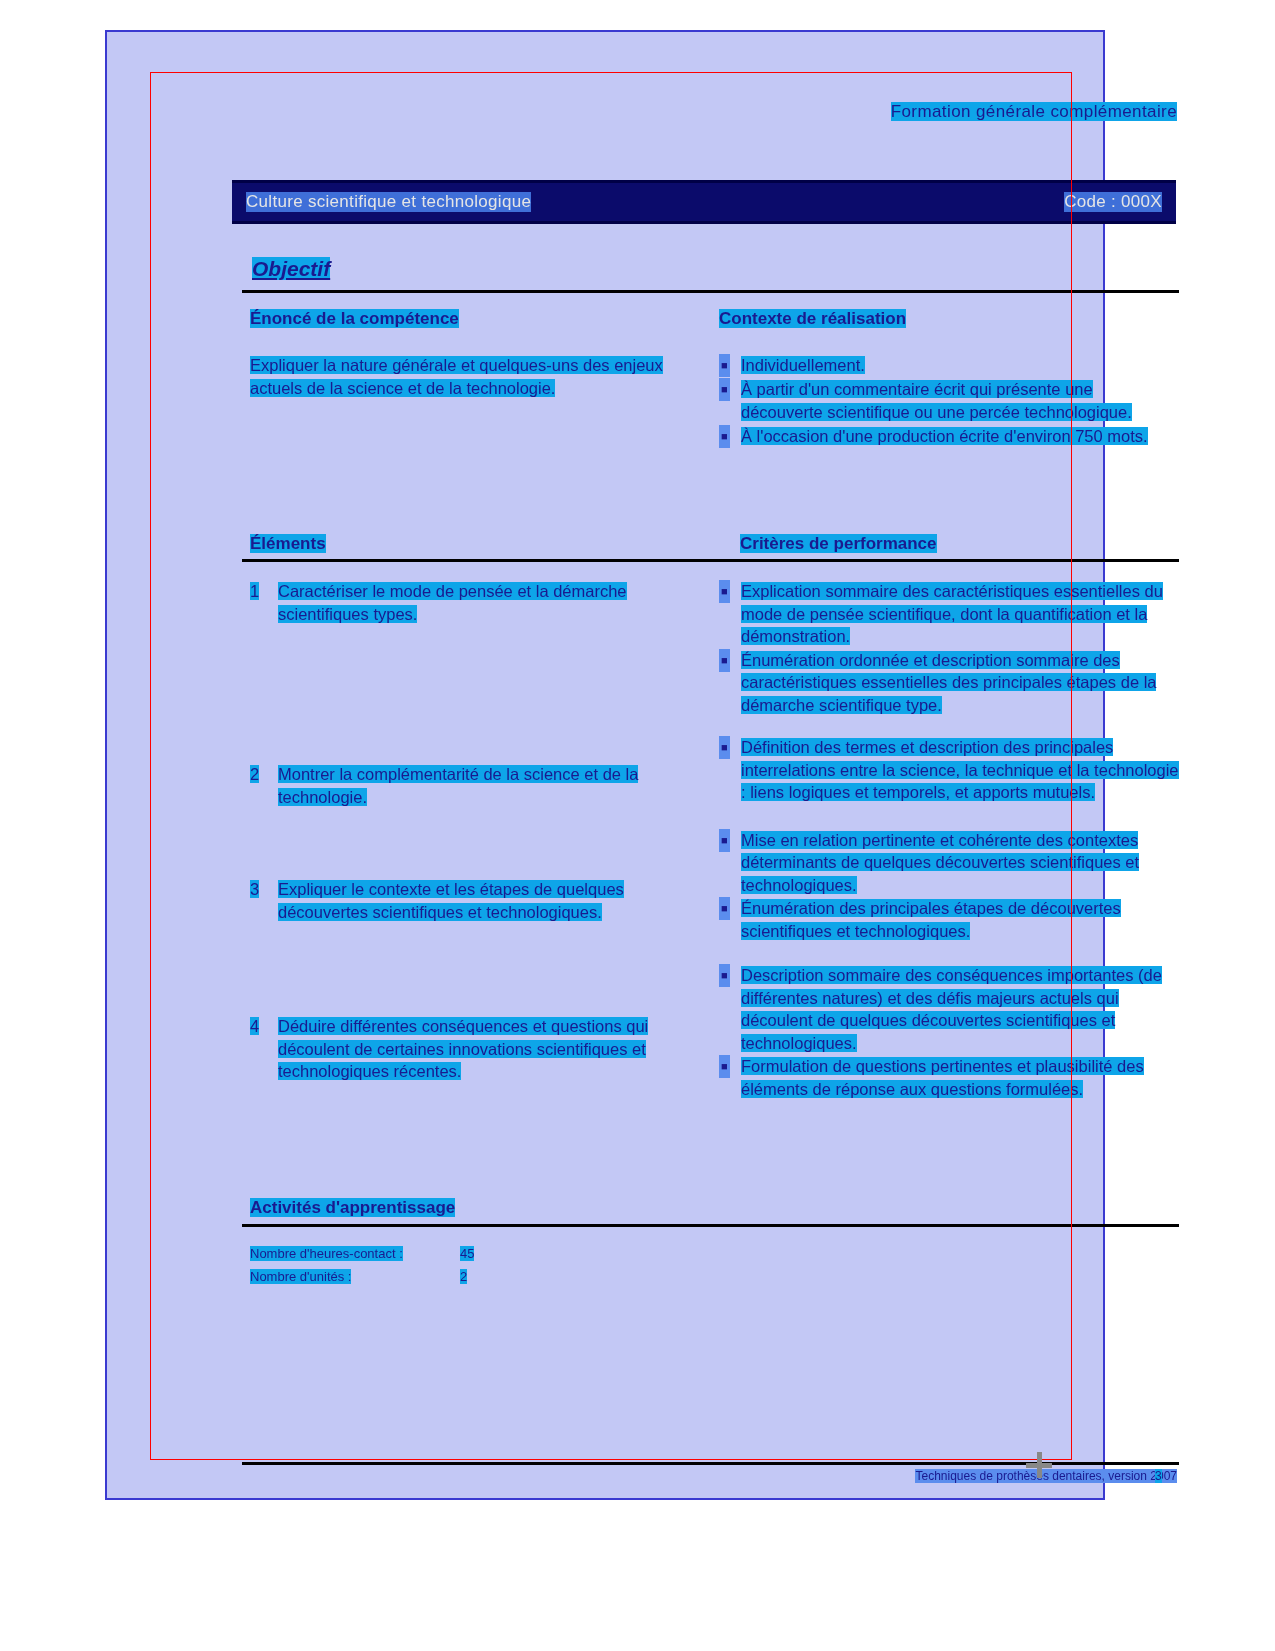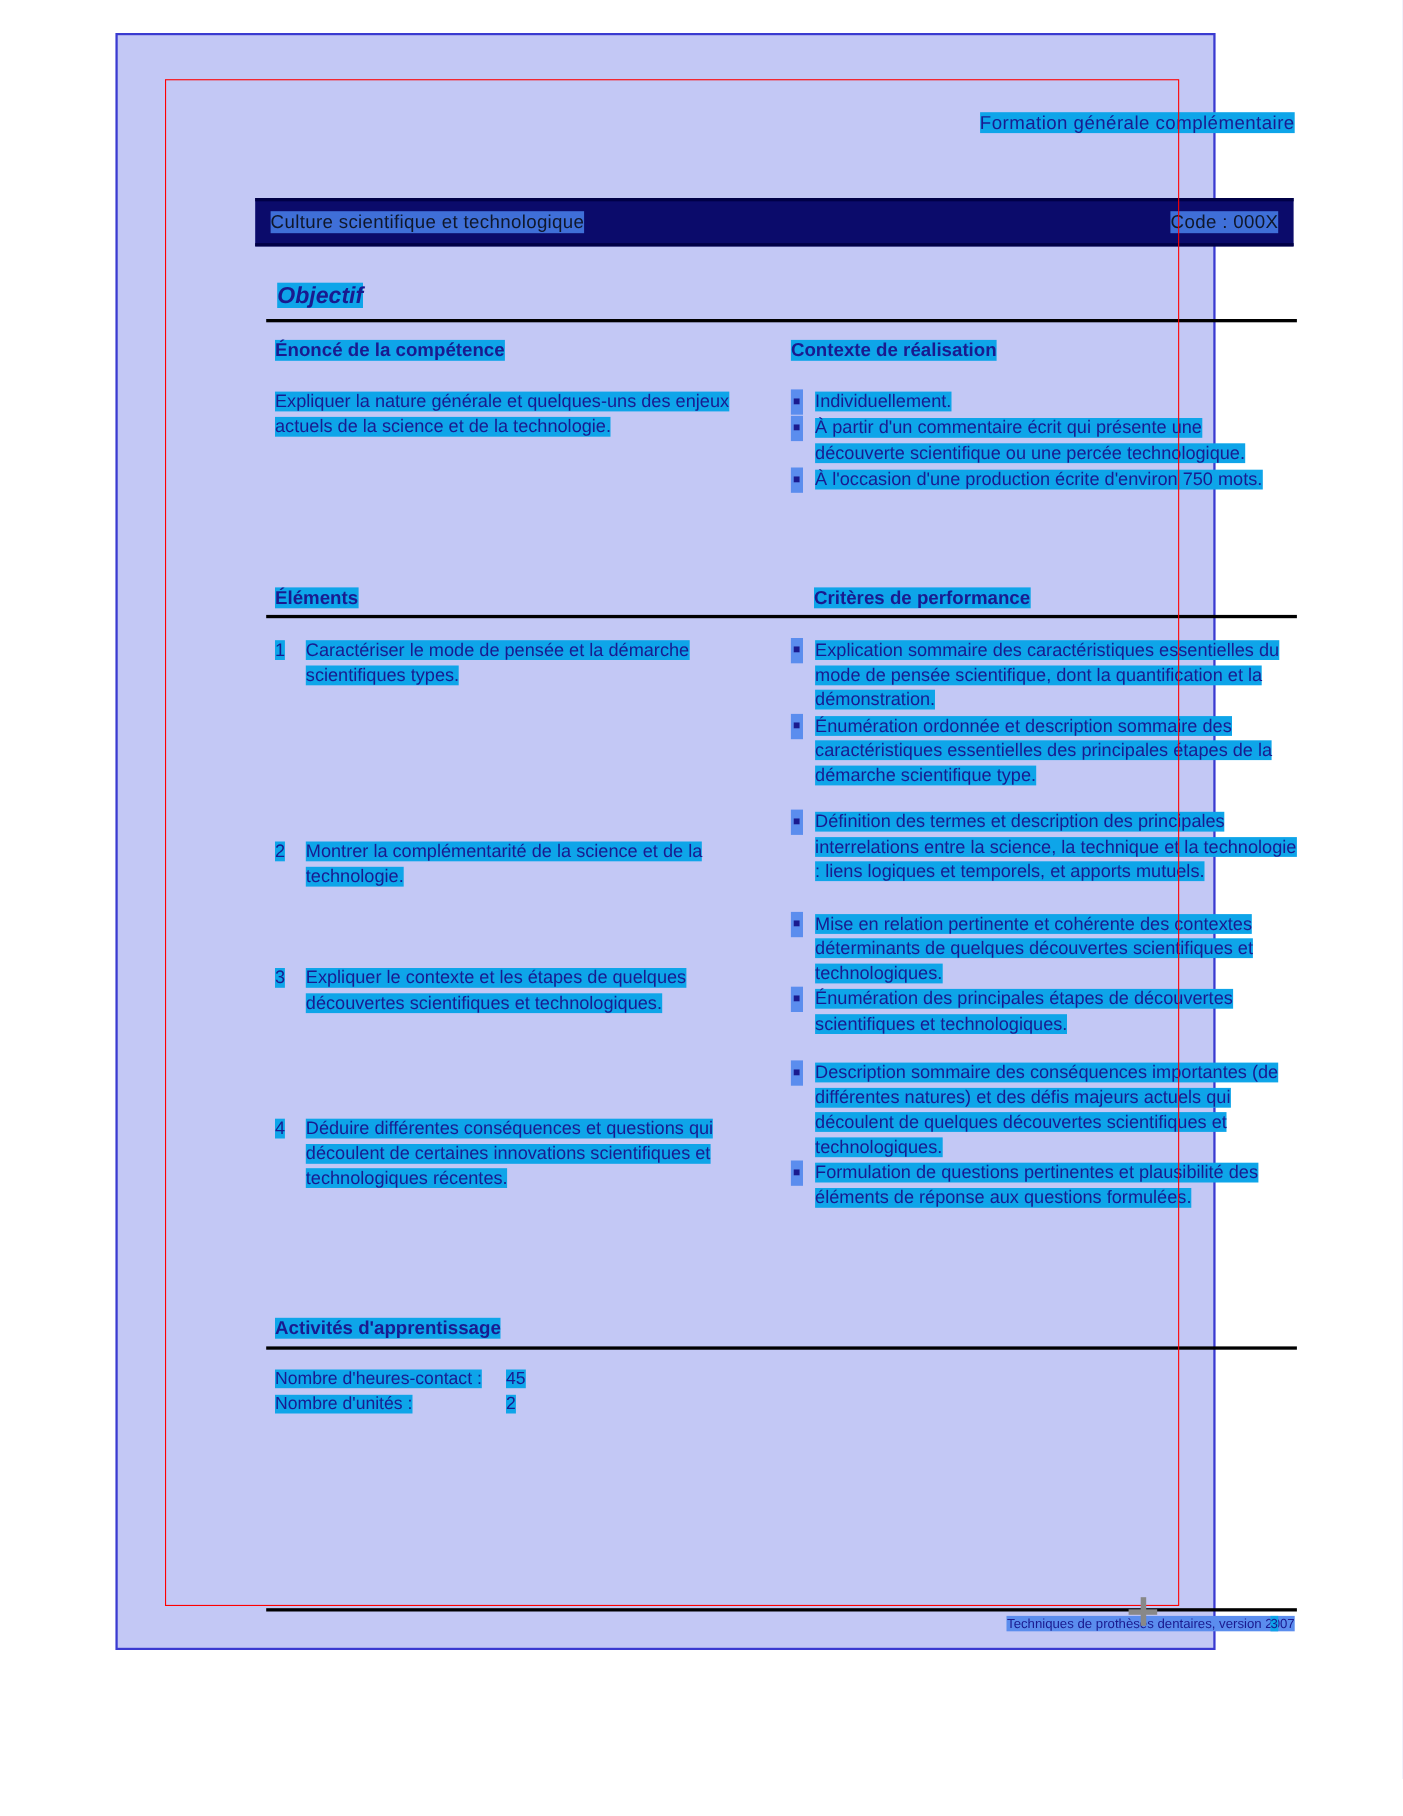--- a/index.html
+++ b/index.html
@@ -68,21 +68,21 @@
     border-top: 3px solid #000046;
     border-bottom: 3px solid #000046;
     display: flex;
     align-items: center;
     justify-content: space-between;
     padding: 0 14px;
     box-sizing: border-box;
   }
   #title-bar .hl {
     background: #3f6fd8;
-    color: #0f172a;
+    color: #e5e5e5;
     font-size: 17px;
     letter-spacing: 0.3px;
   }
 
   
   #obj-std-row {
     position: absolute;
     left: 140px;
     top: 225px;
     width: 930px;
@@ -97,20 +97,21 @@
   #obj-std-row .col-right {
     position: absolute;
     left: 478px;
     top: 0;
     width: 450px;
   }
   .bigbold {
     font-size: 21px;
     font-weight: bold;
     font-style: italic;
+    text-decoration: underline;
   }
   .rule {
     position: absolute;
     left: 135px;
     width: 937px;
     height: 3px;
     background: #000000;
   }
   #rule-1 { top: 258px; }
   #rule-2 { top: 527px; }
@@ -198,21 +199,21 @@
     line-height: 22.5px;
   }
   .crit-group { margin-bottom: 12px; }
 
   
   #bottom-info {
     position: absolute;
     left: 143px;
     top: 1210px;
     width: 460px;
-    font-size: 16px;
+    font-size: 13px;
     line-height: 23px;
   }
   .info-row {
     display: flex;
   }
   .info-label {
     width: 210px;
     flex: 0 0 210px;
   }
   .info-value { flex: 0 0 auto; }

